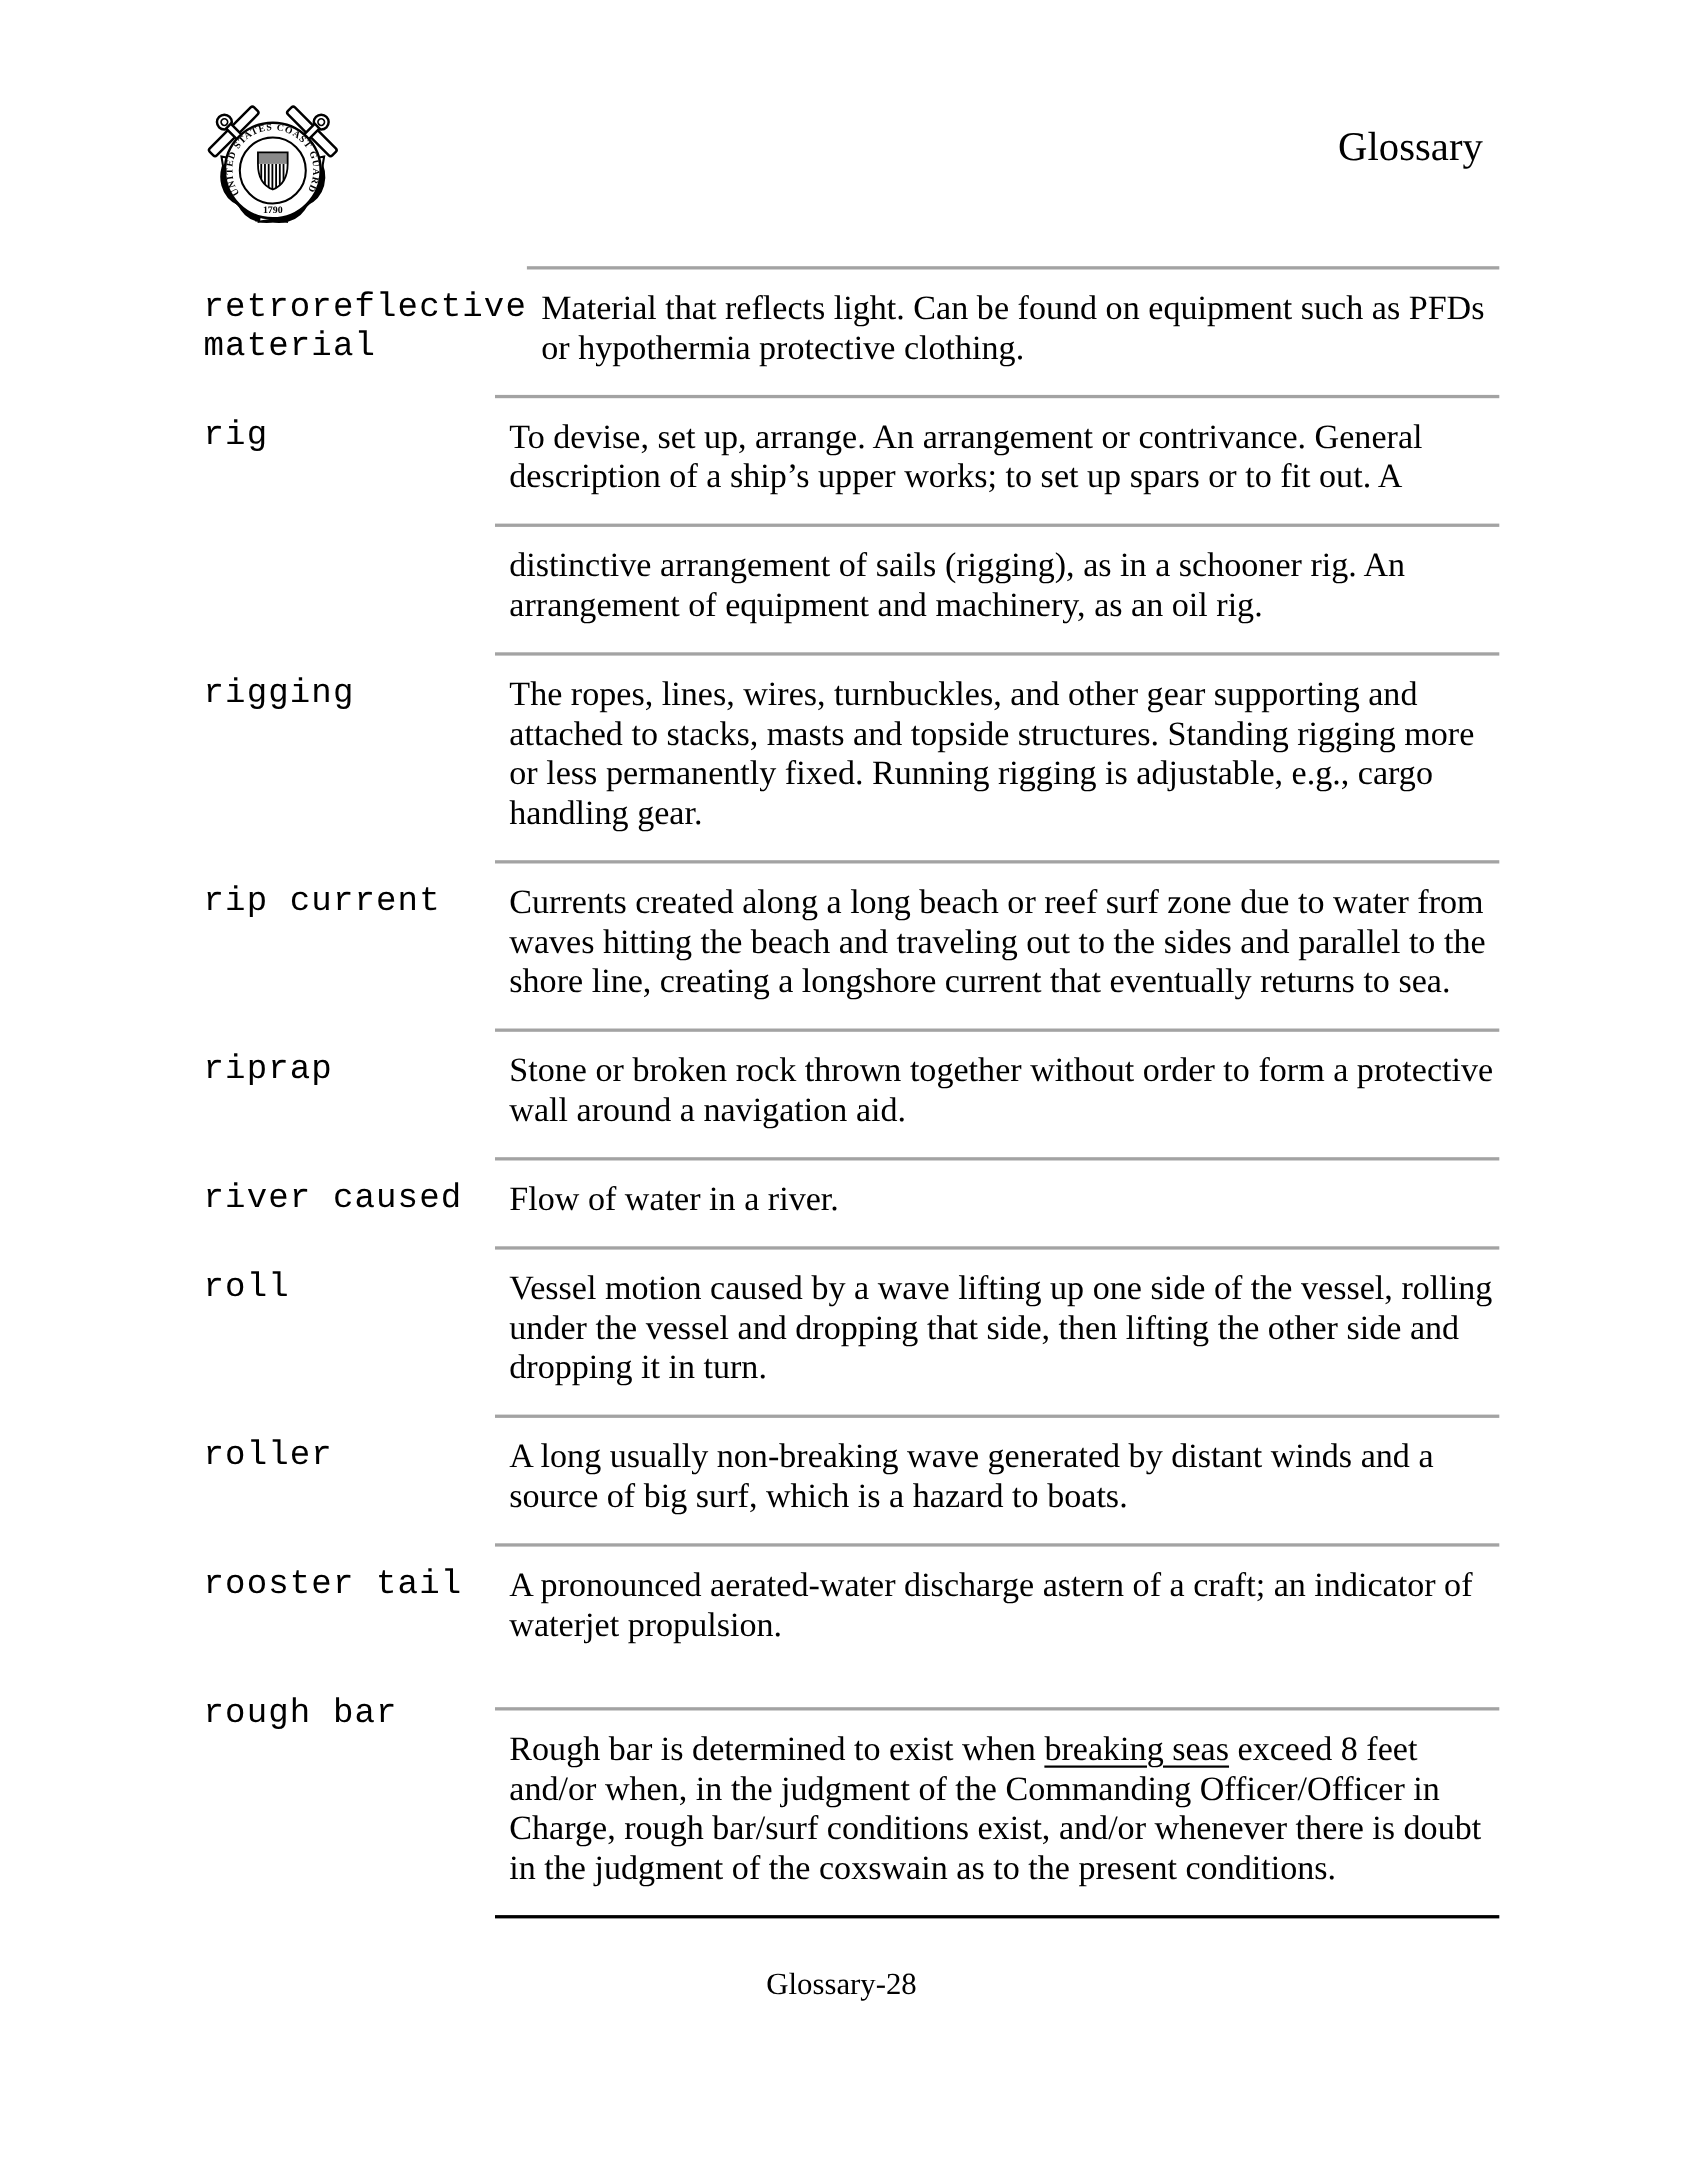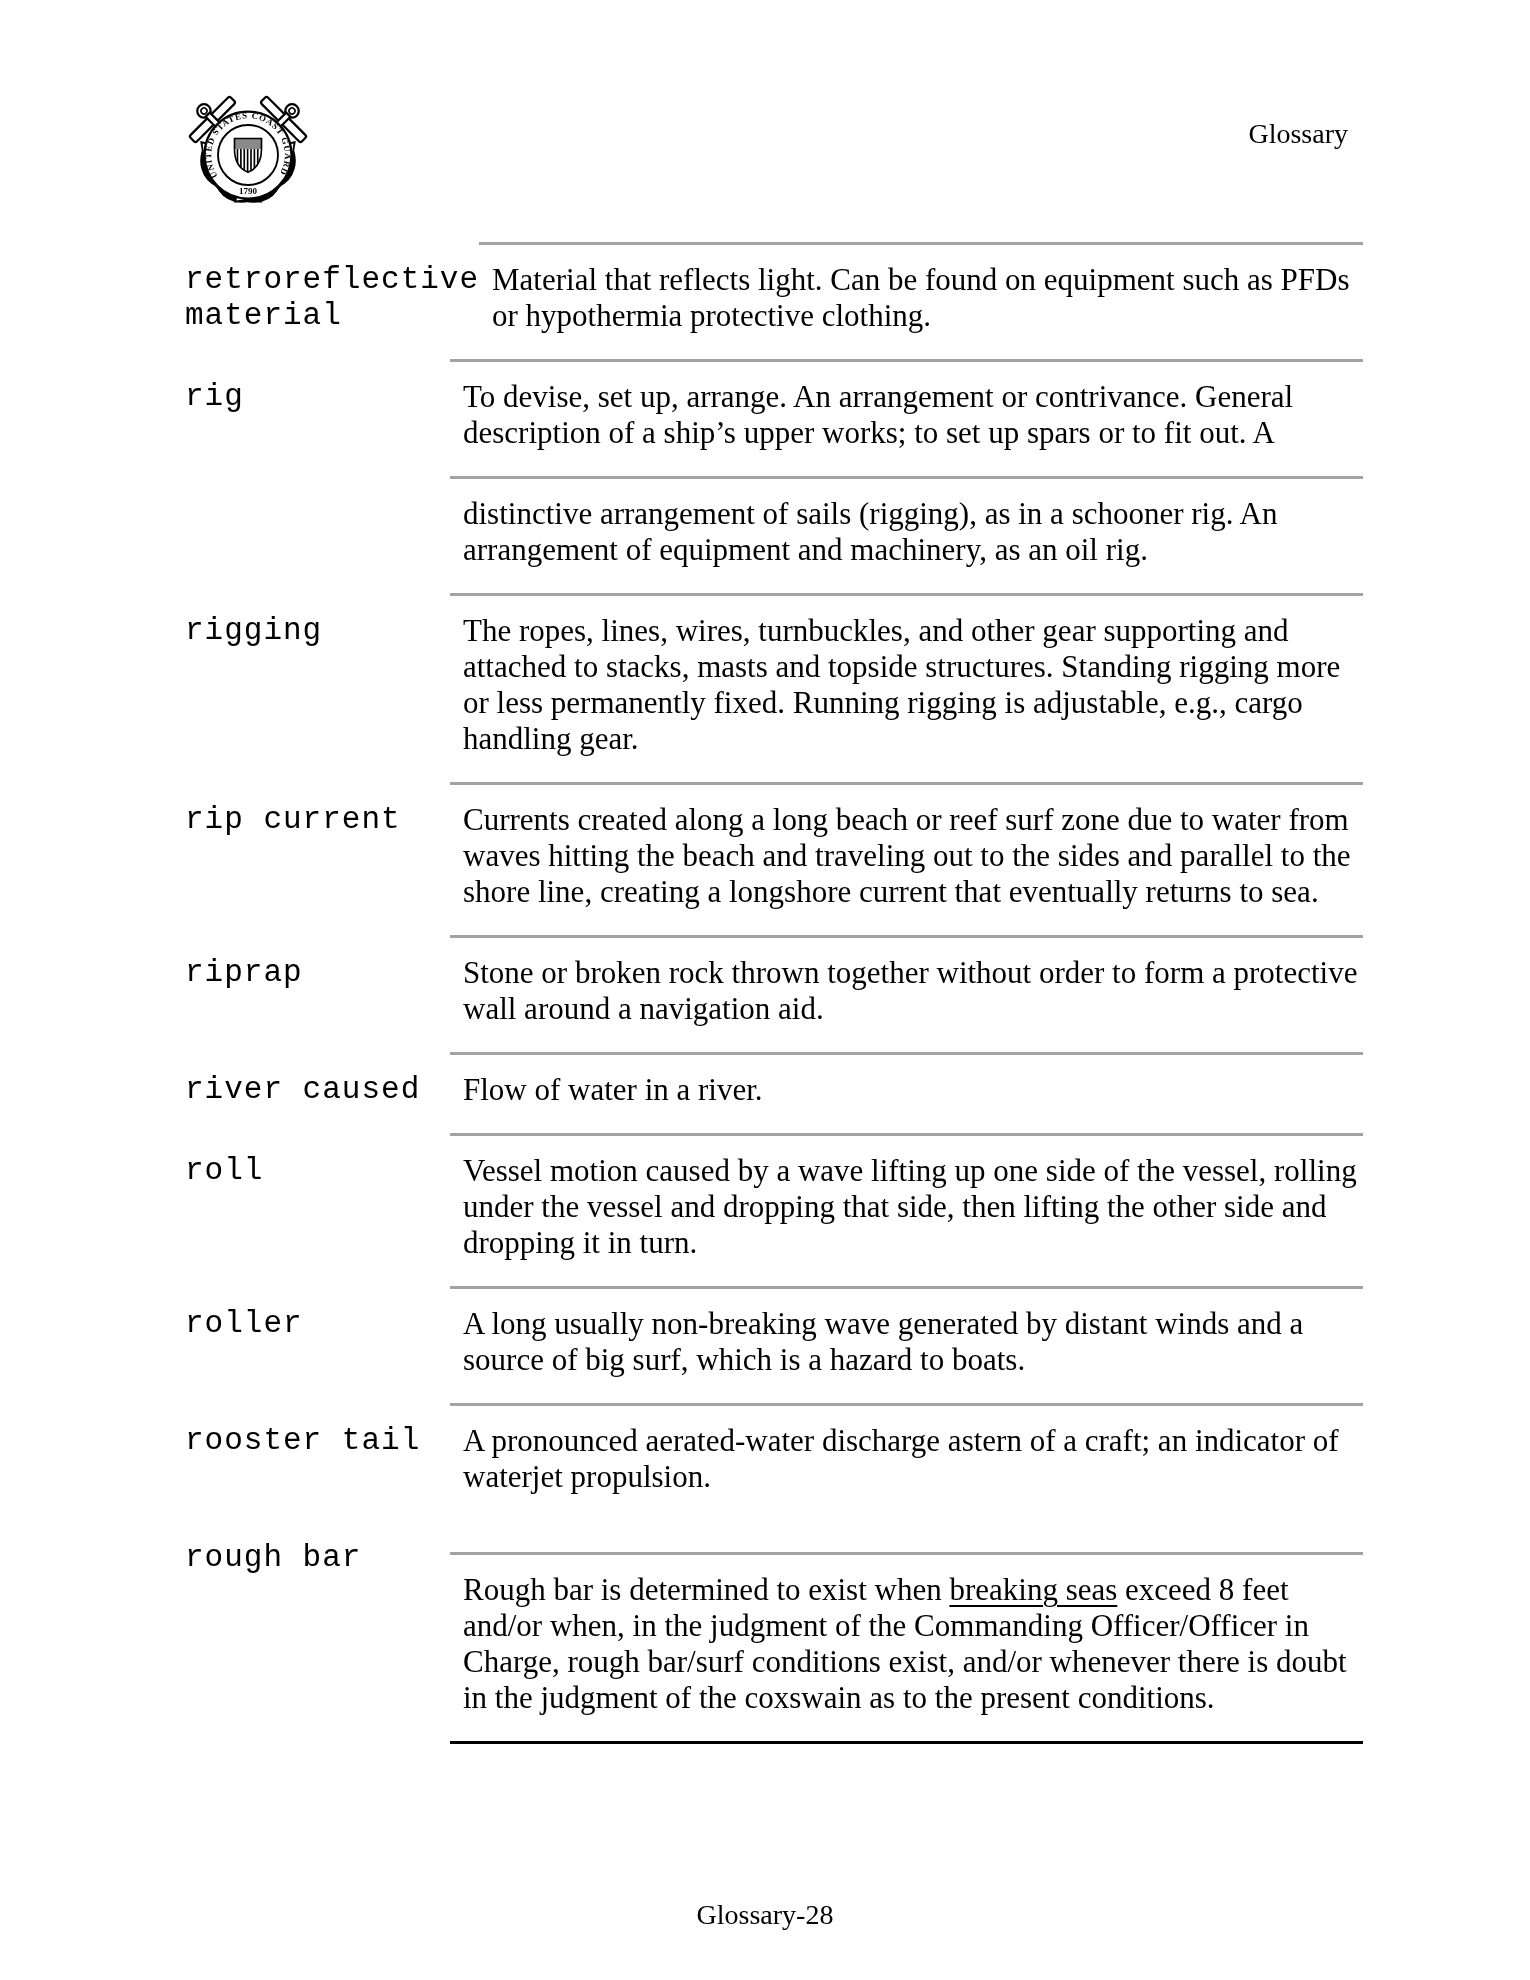--- a/index.html
+++ b/index.html
@@ -14,21 +14,21 @@
   .logo {
     position: absolute;
     left: 173px; top: 80px;
     width: 150px; height: 150px;
   }
   .running-head {
     position: absolute;
     top: 118px; left: 0;
     width: 1348px;
     text-align: right;
-    font-size: 28px;
+    font-size: 37px;
     line-height: 32px;
   }
   .glossary {
     position: absolute;
     left: 185px; top: 242px;
     width: 1178px;
   }
   .row { display: flex; }
   .term {
     flex: 0 0 265px;
@@ -46,21 +46,21 @@
     padding: 17px 0 25px 13px;
   }
   .row.last .def { border-bottom: 3px solid #000; margin-top: 32px; }
   .u {
     text-decoration: underline;
     text-decoration-thickness: 2px;
     text-underline-offset: 5px;
   }
   .footer {
     position: absolute;
-    top: 1899px; left: 0;
+    top: 1789px; left: 0;
     width: 1530px;
     text-align: center;
     font-size: 28px;
     line-height: 32px;
   }
   .seal-text { font-family: "Liberation Serif", serif; font-weight: bold; }
 </style>
 </head>
 <body>
 

